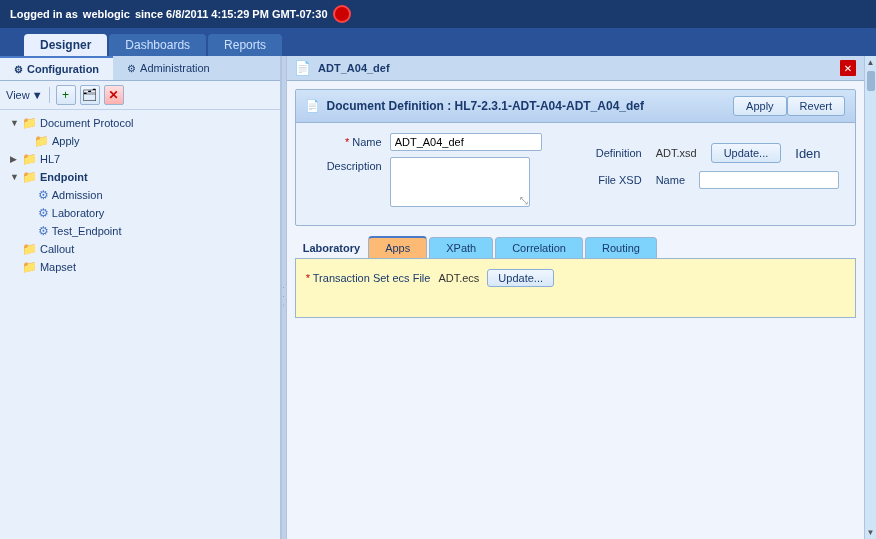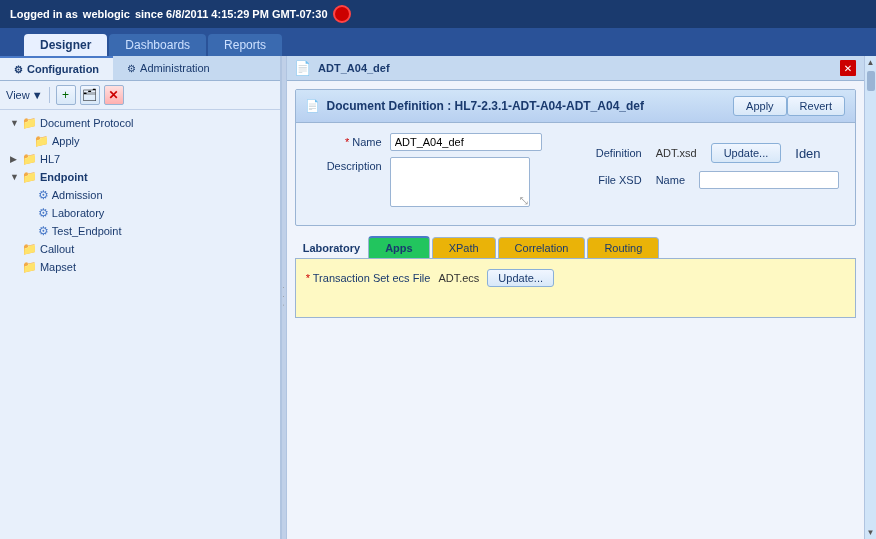--- a/index.html
+++ b/index.html
@@ -237,28 +237,28 @@
       display: flex;
       align-items: flex-end;
       padding-top: 2px;
     }
     .tab-item {
       padding: 4px 16px;
       font-size: 11px;
       cursor: pointer;
       border-radius: 4px 4px 0 0;
       color: #1a3a6e;
-      background: #eab308;
+      background: #7dd3fc;
       border: 1px solid #9ab4d4;
       border-bottom: none;
       margin-right: 2px;
     }
     .tab-item.active {
-      background: #22c55e;
-      font-weight: bold;
+      background: #fdba74;
+      font-weight: normal;
       border-top: 2px solid #4a7ac8;
     }
     .tab-label-plain { padding: 4px 8px; font-size: 11px; color: #1a3a6e; font-weight: bold; }
 
     
     .tab-content {
       background: #fef9c3;
       border: 1px solid #9ab4d4;
       margin: 0 8px;
       padding: 10px;

